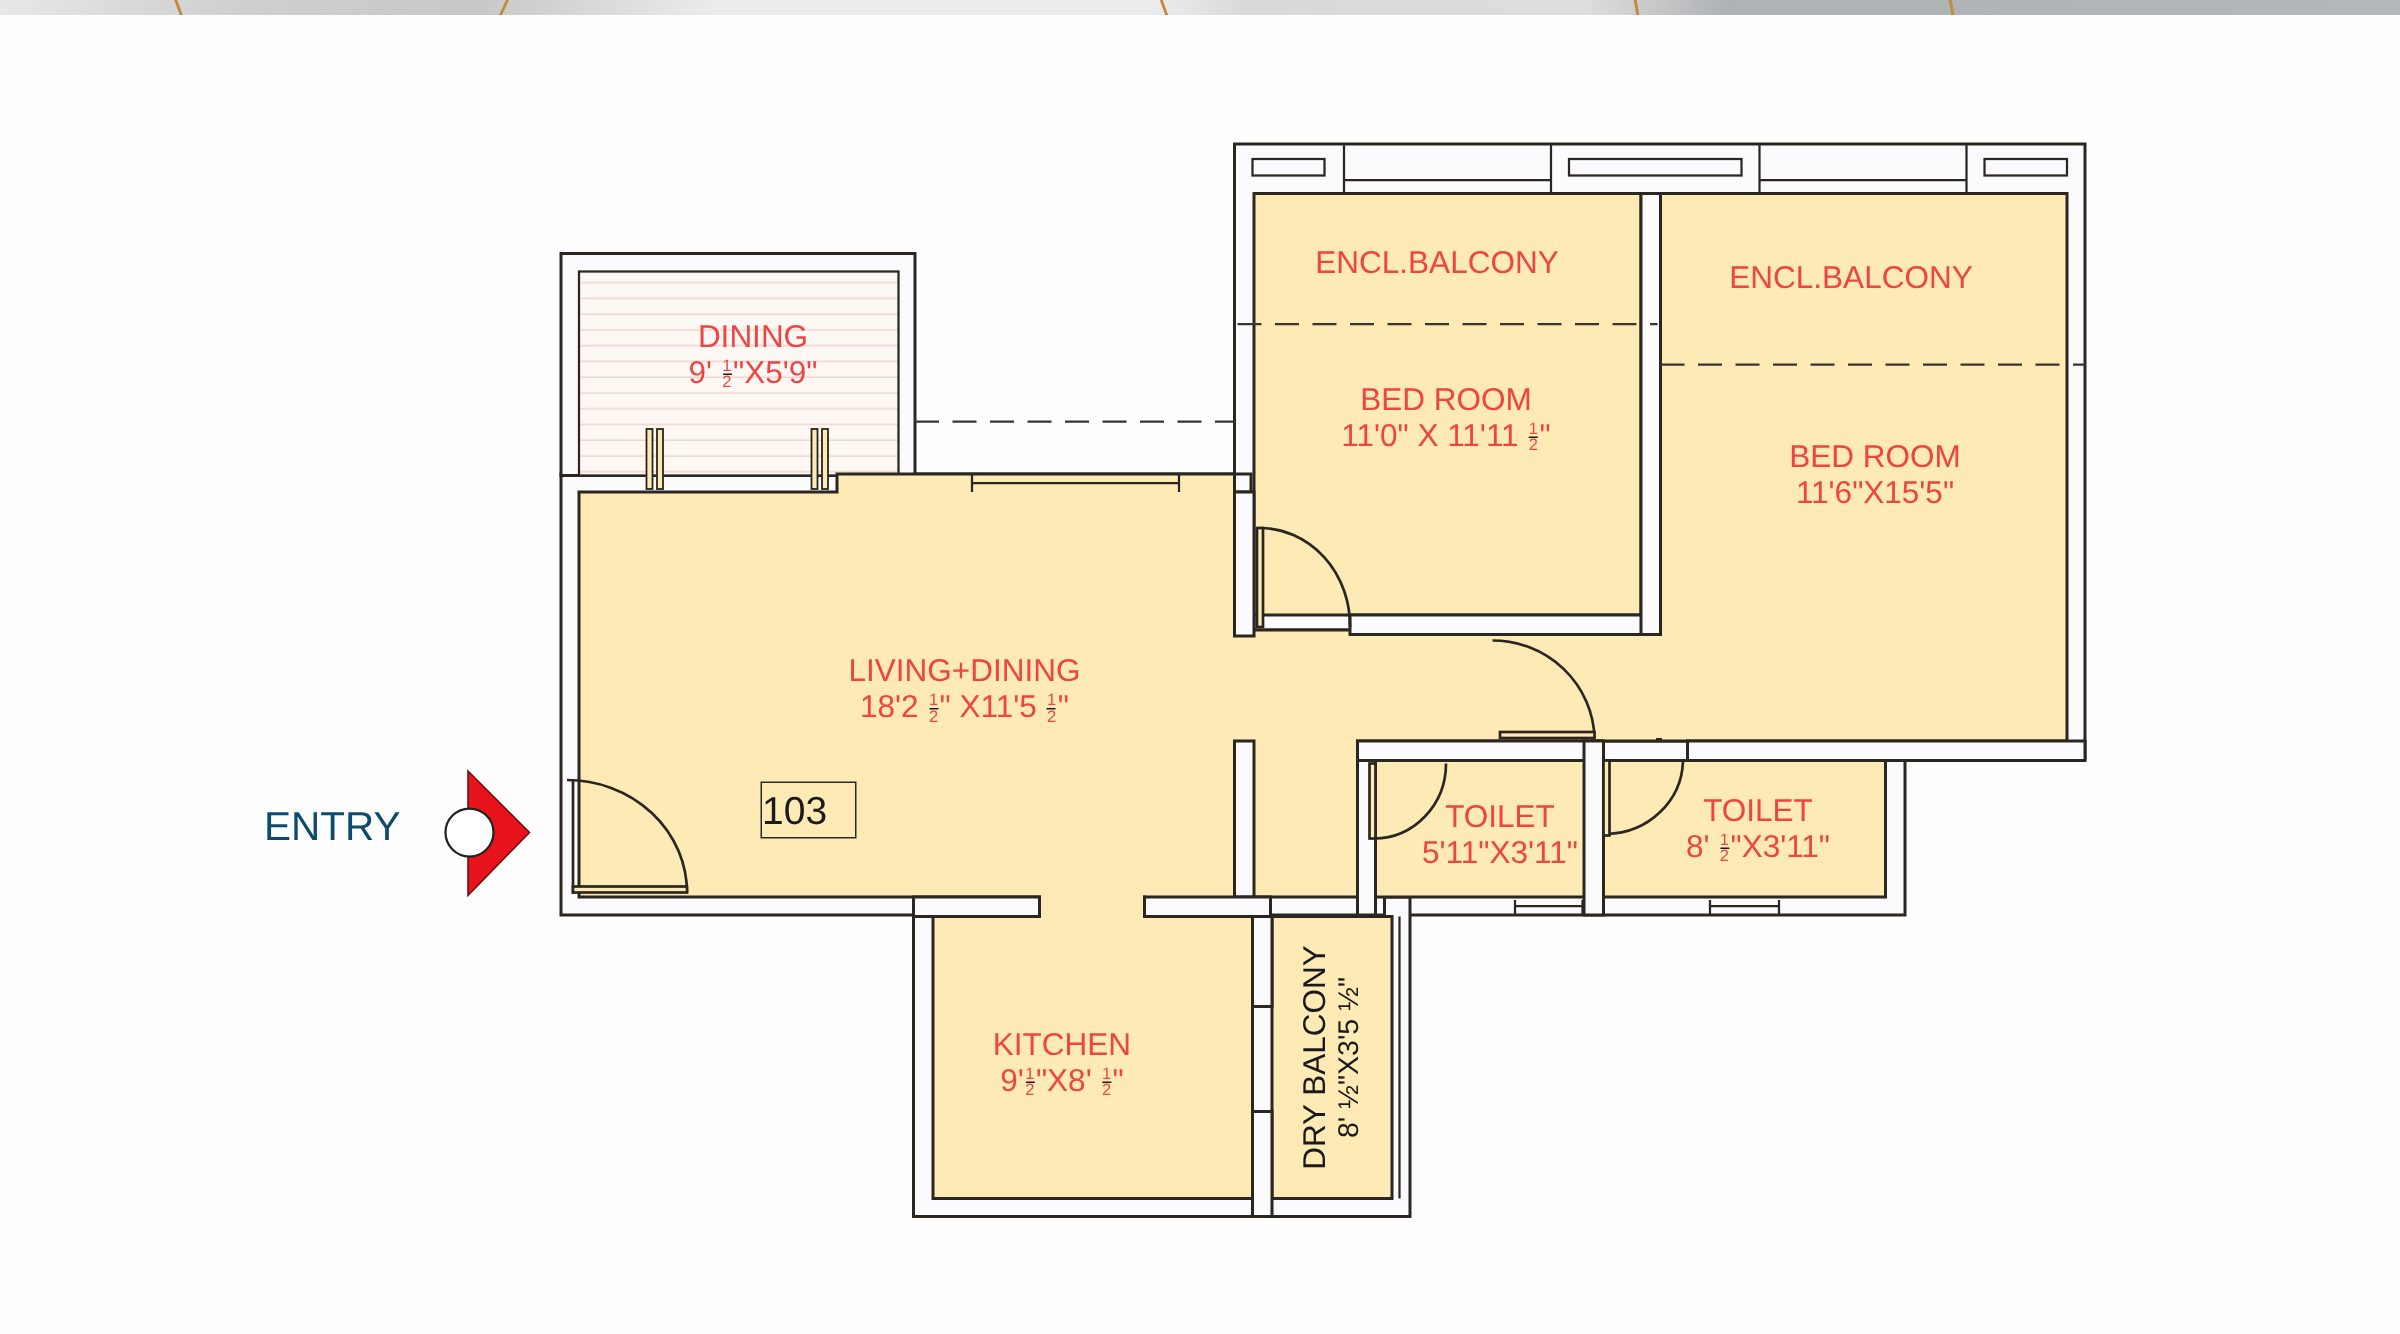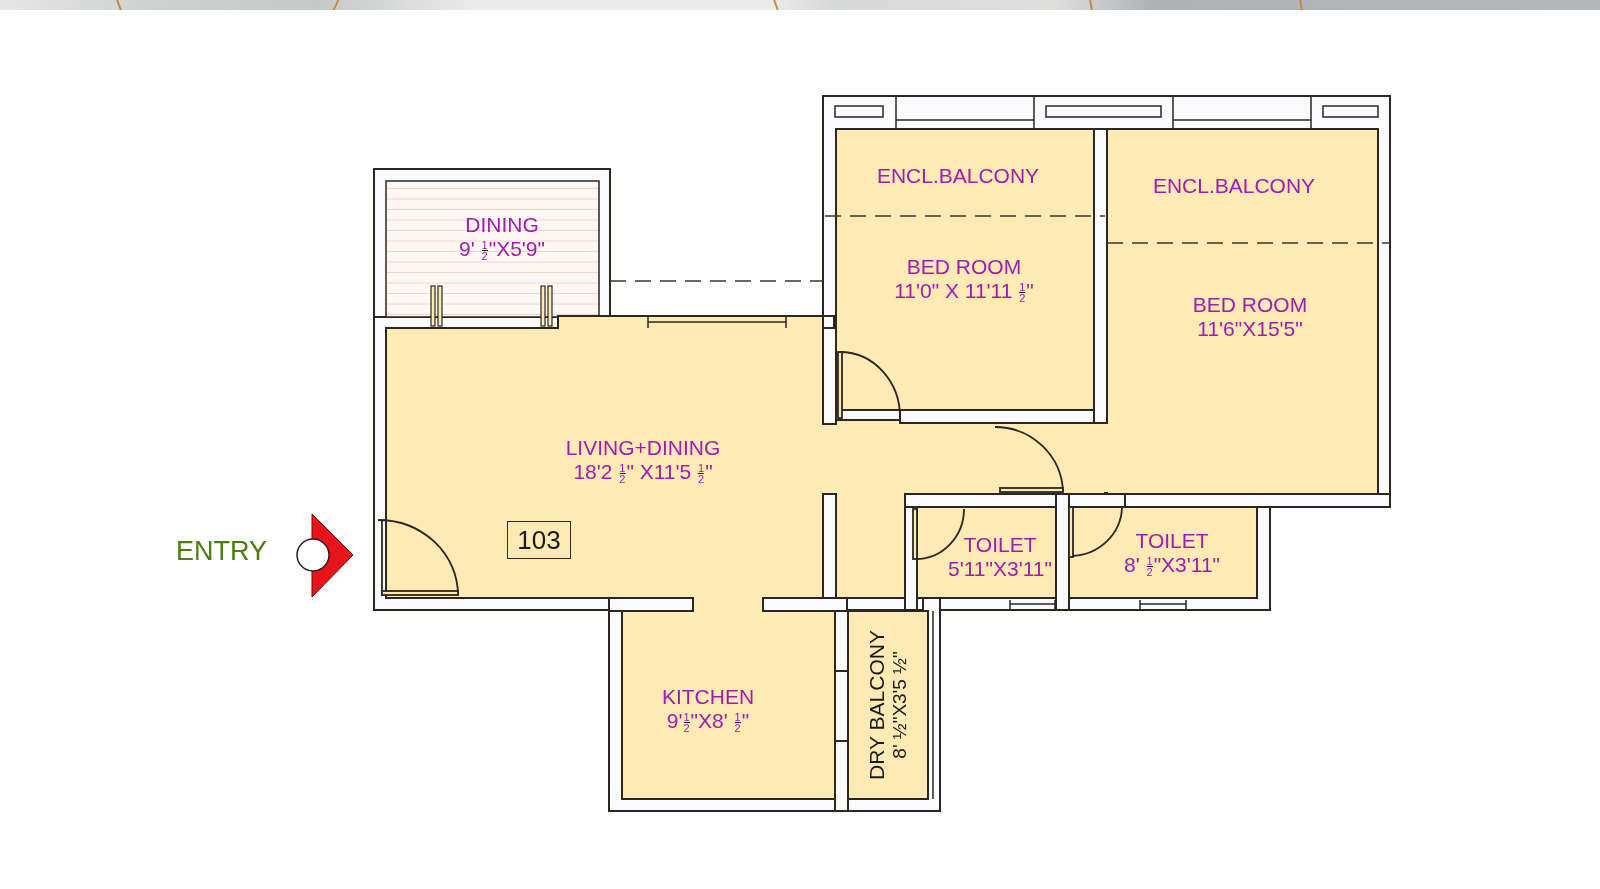--- a/index.html
+++ b/index.html
@@ -8,33 +8,33 @@
       background: #fefefe;
       font-family: "Liberation Sans", sans-serif;
     }
     .topstrip {
       position: absolute; left: 0; top: 0; width: 1600px; height: 10px;
       background: linear-gradient(90deg, #e6e7e6 0%, #cdd0cf 10%, #c6c9c8 20%, #ececec 30%, #ececec 48%, #d8d9d9 52%, #dededd 66%, #aeb2b5 72%, #b4b8bb 100%);
     }
     .topstrip .seam { position: absolute; top: 0; height: 10px; width: 2px; background: #c38a3a; }
     svg.plan { position: absolute; left: 0; top: 0; }
     .lbl {
-      position: absolute; color: #a21caf; text-align: center; white-space: nowrap;
+      position: absolute; color: #ef4444; text-align: center; white-space: nowrap;
       font-size: 21px; line-height: 24px; transform: translateX(-50%);
     }
     .dim { font-size: 21px; }
     .frac { display: inline-block; font-size: 11px; line-height: 10px; vertical-align: middle; text-align: center; margin: 0 1px; }
     .frac span { display: block; }
     .frac .bar { border-top: 1px solid #1a1a1a; }
     .unit-badge {
       position: absolute; left: 507px; top: 521px; width: 64px; height: 38px;
       border: 1.5px solid #2a2a2a; box-sizing: border-box;
-      font-size: 26px; line-height: 36px; text-align: center; color: #1a1a1a;
-    }
-    .entry-label { position: absolute; left: 176px; top: 536px; font-size: 27px; color: #4d7c0f; }
+      font-size: 26px; line-height: 36px; color: #1a1a1a;
+    }
+    .entry-label { position: absolute; left: 176px; top: 536px; font-size: 27px; color: #0c4a6e; }
     .rot { position: absolute; transform-origin: center center; transform: translate(-50%,-50%) rotate(-90deg); white-space: nowrap; text-align: center; color: #1a1a1a; }
   </style>
 </head>
 <body>
 
 <div class="topstrip">
   <div class="seam" style="left:118px;transform:skewX(20deg)"></div>
   <div class="seam" style="left:335px;transform:skewX(-25deg)"></div>
   <div class="seam" style="left:775px;transform:skewX(20deg)"></div>
   <div class="seam" style="left:1090px;transform:skewX(10deg)"></div>

